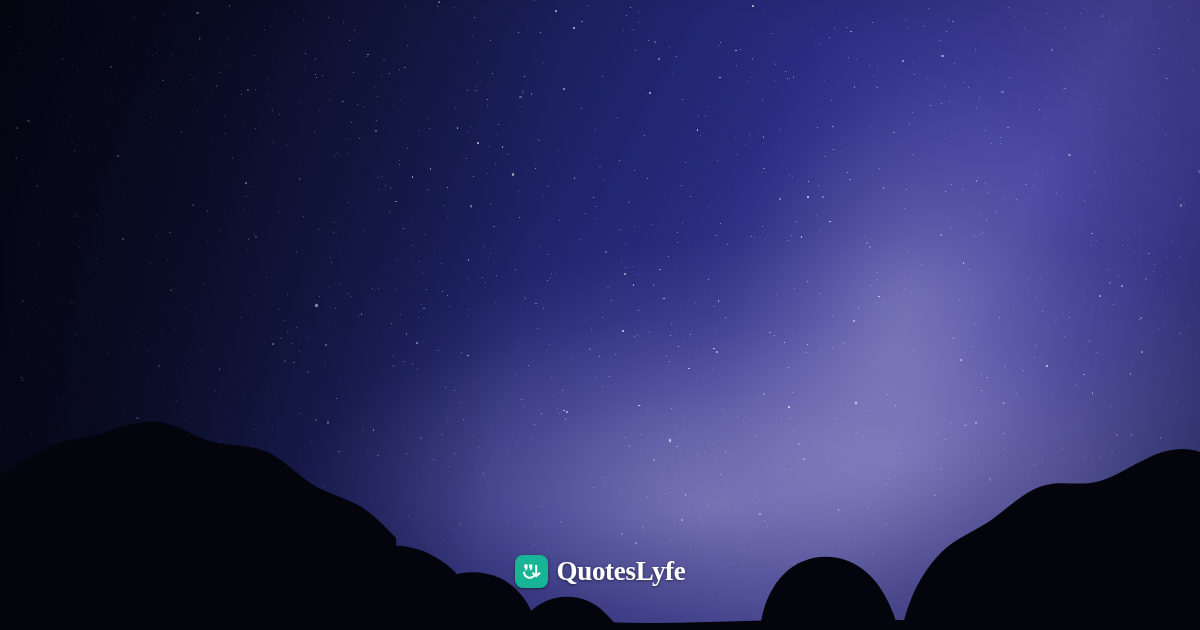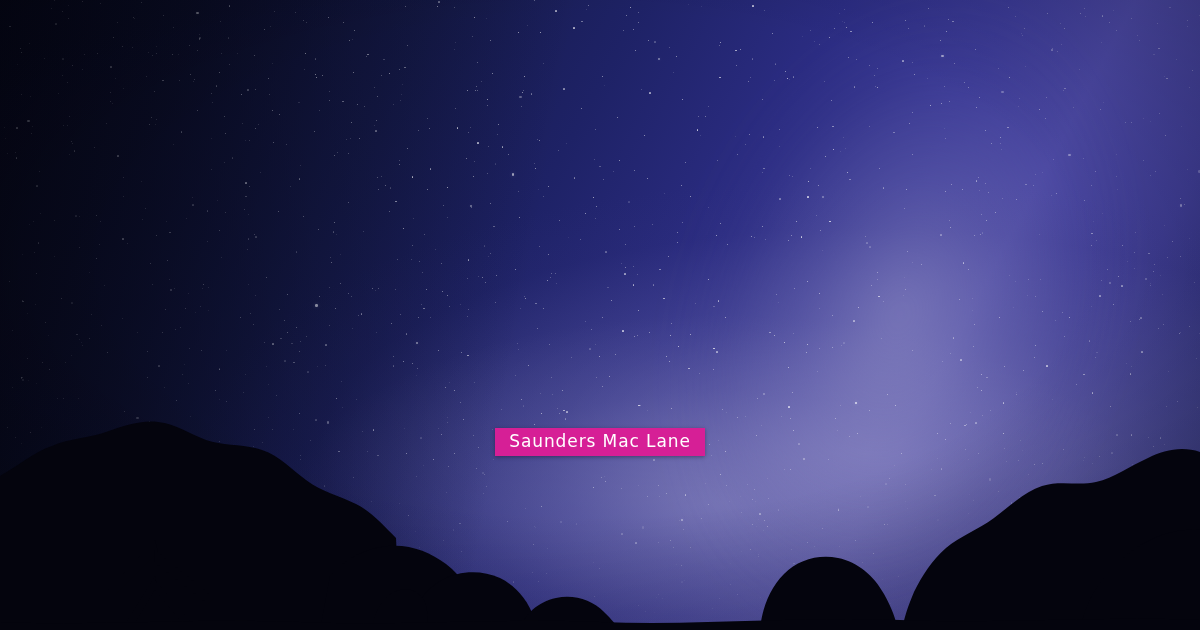--- a/index.html
+++ b/index.html
@@ -1566,18 +1566,29 @@
                  C858,182 874,196 884,214 C892,228 896,240 898,250 Z"></path>
 
         <path d="M0,250 L1200,250 L1200,240 C1100,236 1000,244 900,240
                  C800,236 700,246 600,242 C500,238 400,246 300,242
                  C200,238 100,246 0,242 Z"></path>
       </g>
     </svg>
   </div>
 
 
-  <div class="author-wrap">
-    <span class="author-badge">Saunders Mac Lane</span>
+
+  <div class="logo-wrap">
+    <span class="logo-mark">
+      <svg width="25" height="25" viewBox="0 0 25 25" aria-hidden="true">
+        <g fill="#ffffff">
+          <path d="M5.2 5.4 h3.4 v3.0 c0 1.5 -0.7 2.5 -2.1 3.0 l-0.7 -1.3 c0.7 -0.3 1.0 -0.8 1.0 -1.4 h-1.6 z"></path>
+          <path d="M10.0 5.4 h3.4 v3.0 c0 1.5 -0.7 2.5 -2.1 3.0 l-0.7 -1.3 c0.7 -0.3 1.0 -0.8 1.0 -1.4 h-1.6 z"></path>
+          <path d="M5.0 12.6 c0.6 0 1.0 0.5 1.1 1.1 c0.3 2.4 2.5 4.2 5.0 4.0 c1.4 -0.1 2.6 -0.8 3.4 -1.8
+                   l1.7 1.2 c-1.2 1.6 -3.0 2.6 -5.0 2.7 c-3.6 0.2 -6.7 -2.5 -7.2 -6.0 c-0.1 -0.7 0.3 -1.2 1.0 -1.2 z"></path>
+          <path d="M16.2 6.0 h2.0 v9.1 l2.2 -2.0 l1.3 1.4 l-4.5 4.1 l-4.4 -4.1 l1.3 -1.4 l2.1 2.0 z"></path>
+        </g>
+      </svg>
+    </span>
+    <span class="logo-text">QuotesLyfe</span>
   </div>
 
-
 </div>
 
 </body></html>

